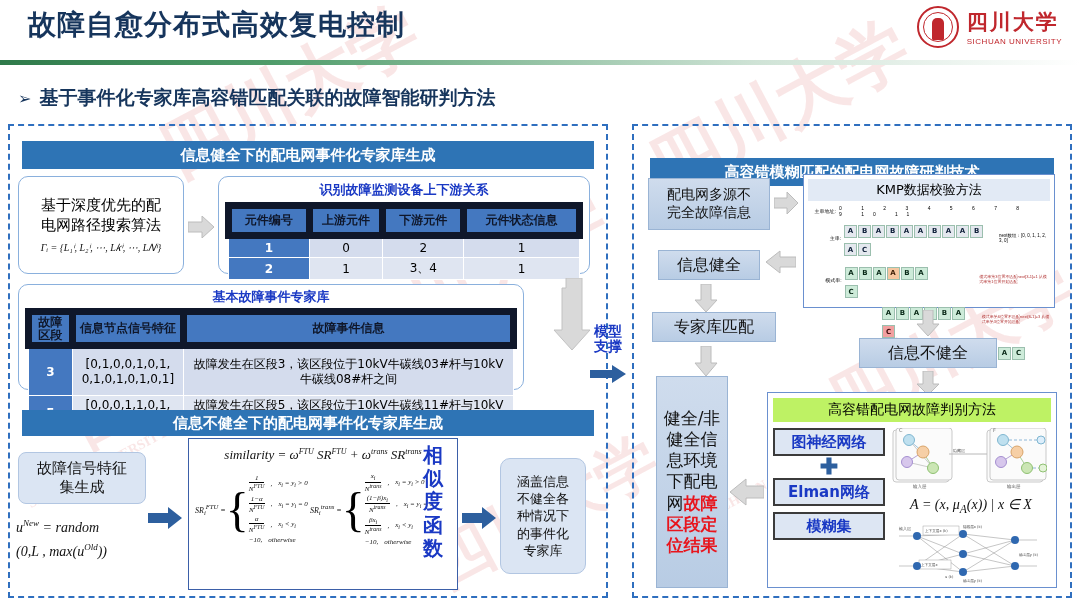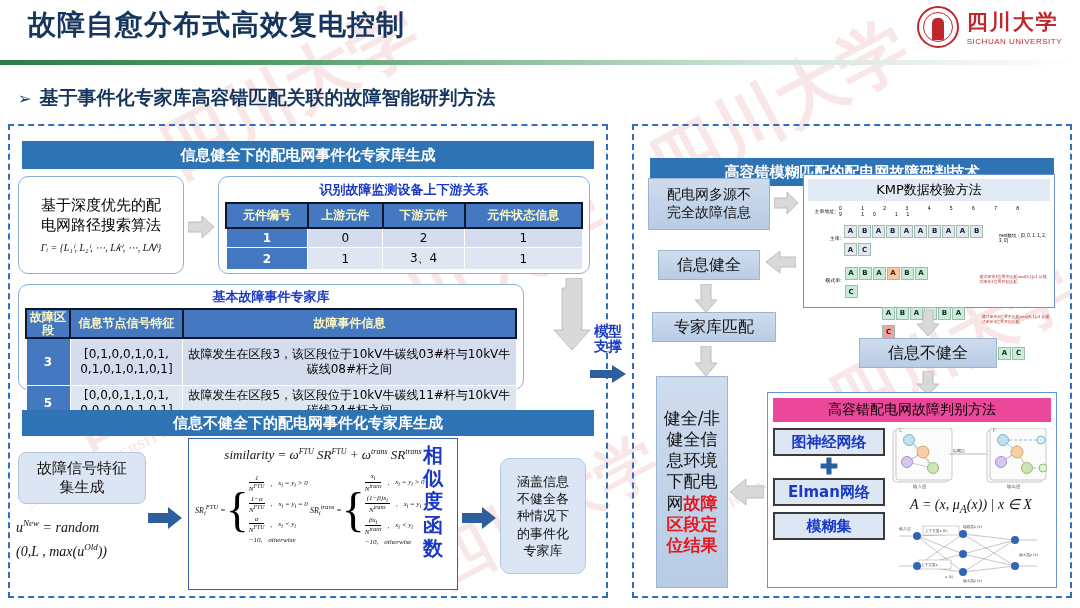--- a/index.html
+++ b/index.html
@@ -76,21 +76,21 @@
   }
   .lightbox {
     background:#dbe5f3; border:1px solid #b2c6e2; border-radius:8px;
     color:#111; text-align:center;
     display:flex; align-items:center; justify-content:center;
     font-family:"DejaVu Sans", sans-serif;
   }
 
   
   table { border-collapse:collapse; width:100%; font-family:"DejaVu Sans", sans-serif; }
-  th { background:#4478c0; color:#fef9c3; font-weight:bold; border:2px solid #0f172a;margin-top:12px; }
+  th { background:#4478c0; color:#0f172a; font-weight:bold; border:7px solid #0f172a;margin-top:12px; }
   td { border:1px solid #fff; text-align:center; }
   .idx { background:#4478c0; color:#fff; font-weight:bold; }
   .v1 { background:#d4dced; }
   .v2 { background:#dfe5f1; }
 
   .formula { font-family:"Liberation Serif", serif; font-style:italic; color:#111; }
 
   .label-mid {
     position:absolute; color:#1a39c4; font-weight:bold;
     font-family:"DejaVu Sans", sans-serif; text-align:center; line-height:1.1;
@@ -411,21 +411,21 @@
 
 <div class="bluebox" style="position:absolute; left:859px; top:338px; width:138px; height:30px; font-size:16px;">信息不健全</div>
 
 <div style="position:absolute; left:916px; top:371px; width:24px; height:24px;">
   <svg width="24" height="24" viewBox="0 0 24 24">
       <polygon points="7,0 17,0 17,13 23,13 12,24 1,13 7,13" fill="#d9d9d9" stroke="#bcbcbc" stroke-width="1"></polygon>
     </svg>
 </div>
 
 <div style="position:absolute; left:767px; top:392px; width:290px; height:196px; border:1px solid #6a90cf; background:#fff; padding:5px;">
-  <div style="background:#ec4899; text-align:center; font-size:14px; padding:3px 0; font-family:'DejaVu Sans',sans-serif;">高容错配电网故障判别方法</div>
+  <div style="background:#bef264; text-align:center; font-size:14px; padding:3px 0; font-family:'DejaVu Sans',sans-serif;">高容错配电网故障判别方法</div>
 
   <div style="display:flex; margin-top:6px;">
 
     <div style="width:120px; display:flex; flex-direction:column; align-items:center; ">
       <div class="darkframe" style="width:112px; height:28px; font-size:15px;">图神经网络</div>
       <div style="color:#2d5f9e; font-size:22px; font-weight:bold; line-height:1;">✚</div>
       <div class="darkframe" style="width:112px; height:28px; font-size:15px;">Elman网络</div>
       <div class="darkframe" style="width:112px; height:28px; font-size:15px; margin-top:6px;">模糊集</div>
     </div>
 

